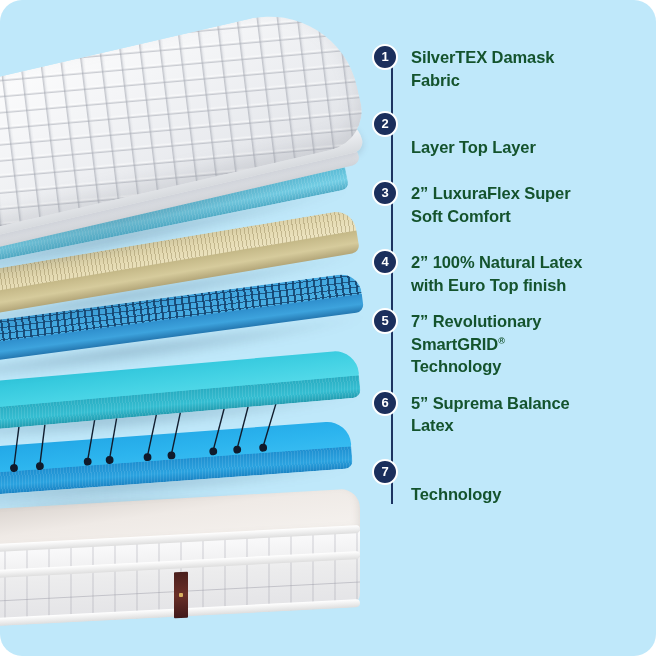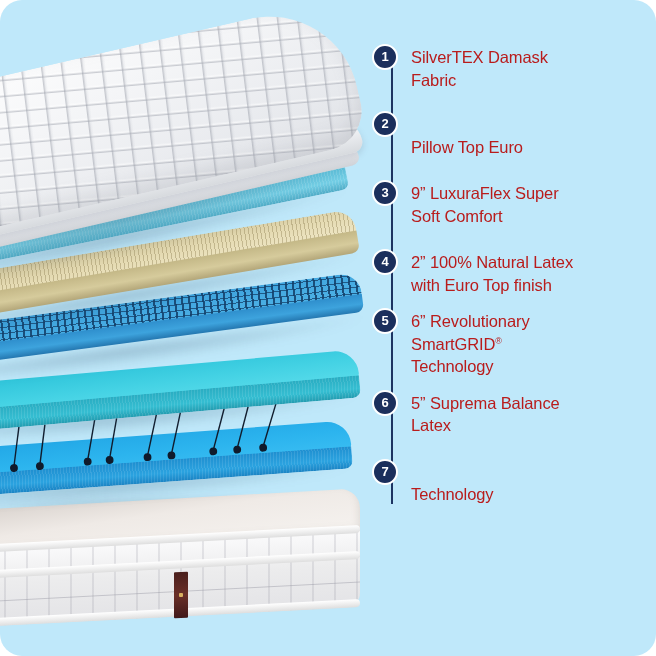--- a/index.html
+++ b/index.html
@@ -329,23 +329,23 @@
     box-sizing: border-box;
     color: #ffffff;
     font-size: 13px;
     font-weight: bold;
     line-height: 21px;
     text-align: center;
     margin-right: 13px;
     z-index: 2;
   }
   .legend-text {
-    color: #b91c1c;
+    color: #14532d;
     font-size: 16.5px;
-    font-weight: normal;
+    font-weight: bold;
     line-height: 22.5px;
     letter-spacing: -0.1px;
     padding-top: 2px;
     max-width: 216px;
   }
   .legend-text sup {
     font-size: 9px;
     vertical-align: super;
     line-height: 0;
   }
@@ -439,44 +439,44 @@
       <div class="legend-text">
         <span>SilverTEX Damask</span><br>
         <span>Fabric</span>
       </div>
     </div>
 
     <div class="legend-item" style="margin-bottom:22px;">
       <div class="badge">2</div>
       <div class="legend-text">
         <br>
-        <span>Pillow Top Euro</span>
+        <span>Layer Top Layer</span>
       </div>
     </div>
 
     <div class="legend-item" style="margin-bottom:22px;">
       <div class="badge">3</div>
       <div class="legend-text">
-        <span>9” LuxuraFlex Super</span><br>
+        <span>2” LuxuraFlex Super</span><br>
         <span>Soft Comfort</span>
       </div>
     </div>
 
     <div class="legend-item" style="margin-bottom:12px;">
       <div class="badge">4</div>
       <div class="legend-text">
         <span>2” 100% Natural Latex</span><br>
         <span>with Euro Top finish</span>
       </div>
     </div>
 
     <div class="legend-item" style="margin-bottom:12px;">
       <div class="badge">5</div>
       <div class="legend-text">
-        <span>6” Revolutionary</span><br>
+        <span>7” Revolutionary</span><br>
         <span>SmartGRID</span><sup>®</sup><br>
         <span>Technology</span>
       </div>
     </div>
 
     <div class="legend-item" style="margin-bottom:22px;">
       <div class="badge">6</div>
       <div class="legend-text">
         <span>5” Suprema Balance</span><br>
         <span>Latex</span>

